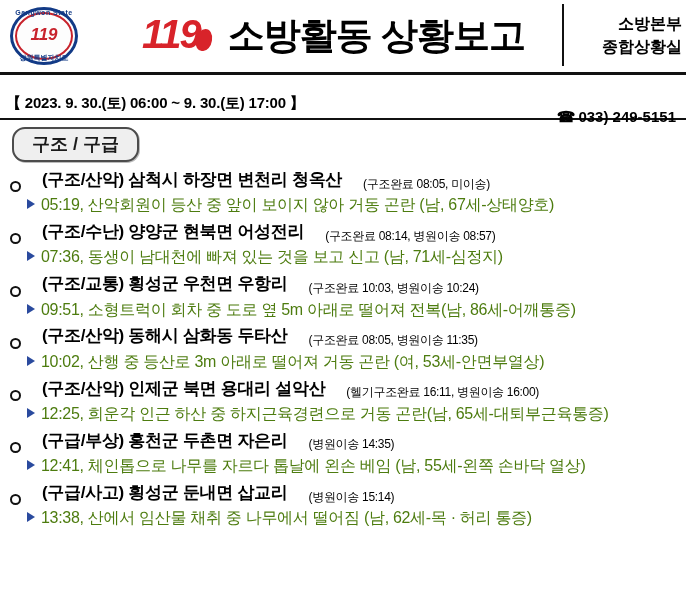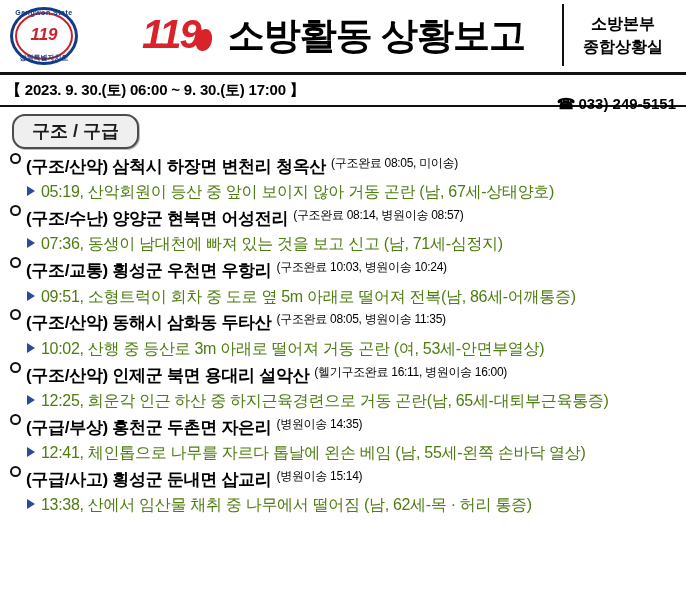--- a/index.html
+++ b/index.html
@@ -121,37 +121,38 @@
   }
   .hq-box {
     position: absolute;
     right: 4px;
     top: 4px;
     width: 118px;
     height: 62px;
     border-left: 2px solid #111111;
     display: flex;
     flex-direction: column;
-    align-items: center;
+    align-items: flex-end;
     justify-content: center;
   }
   .hq-box div {
     font-size: 16px;
     font-weight: bold;
     line-height: 1.45;
   }
 
   
   .datebar {
     height: 30px;
     border-bottom: 2px solid #111111;
     display: flex;
     align-items: center;
     position: relative;
     padding: 0 6px;
+    margin-top: 13px;
   }
   .datebar .range {
     font-size: 15px;
     font-weight: bold;
     letter-spacing: -.2px;
   }
   .datebar .phone {
     position: absolute;
     right: 10px;
     top: 20px;
@@ -182,24 +183,25 @@
 
   
   .entries {
     padding: 3px 6px 0 10px;
   }
   .entry {
     margin-bottom: 1px;
   }
   .entry-title {
     display: flex;
-    align-items: flex-start;
+    align-items: flex-end;
     font-size: 17px;
     line-height: 1.55;
     white-space: nowrap;
+    gap: 16px;
   }
   .bullet-circle {
     flex: 0 0 auto;
     display: inline-block;
     width: 11px;
     height: 11px;
     border: 2px solid #111111;
     border-radius: 50%;
     margin-right: 5px;
     position: relative;

